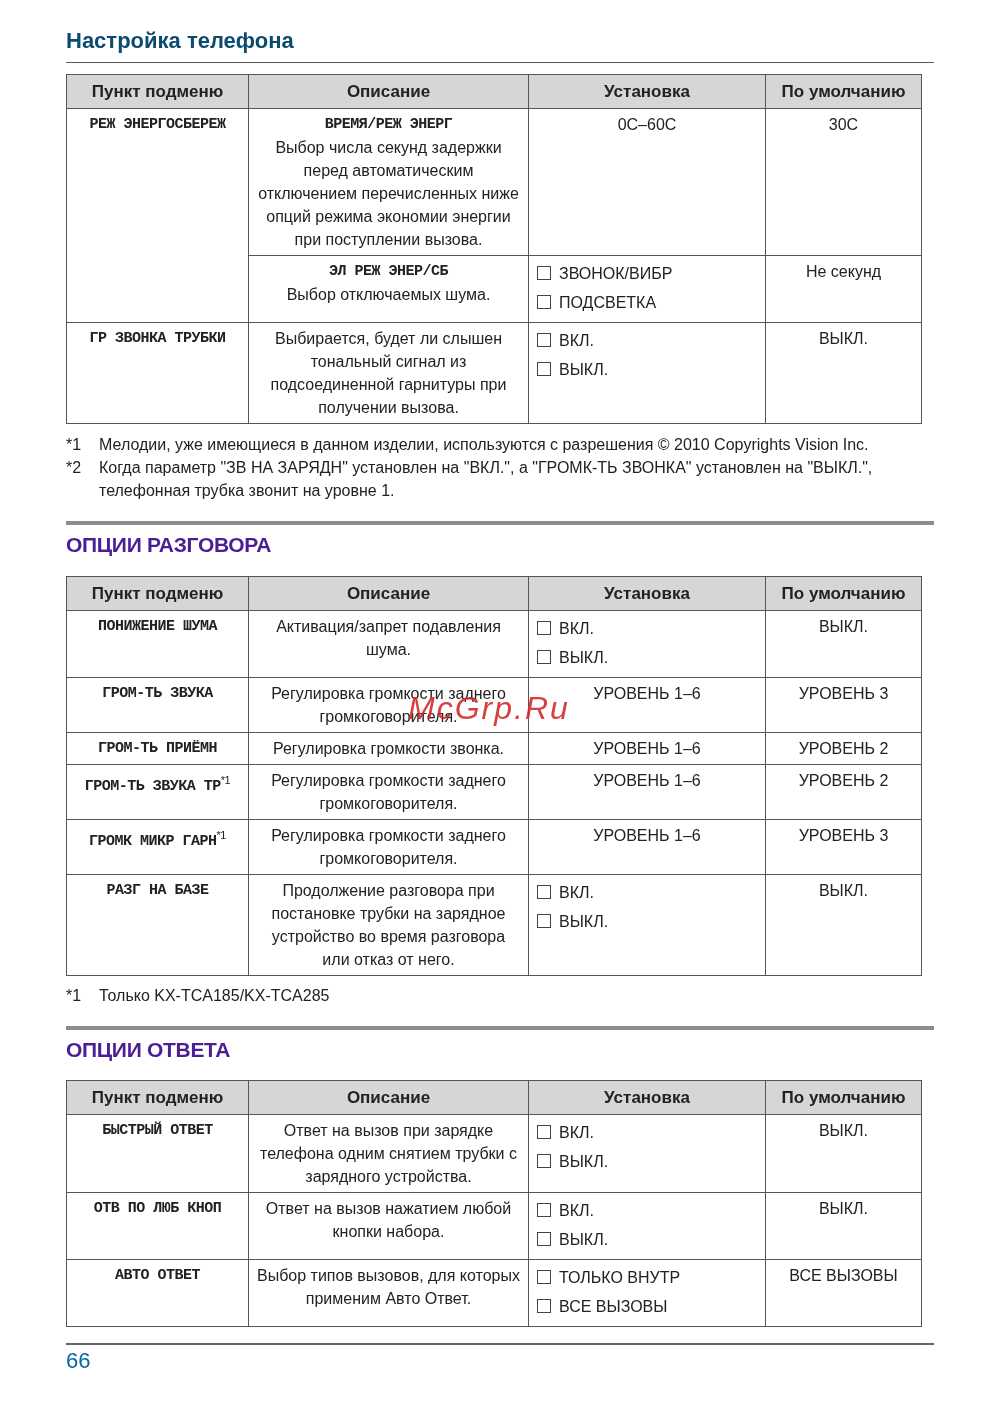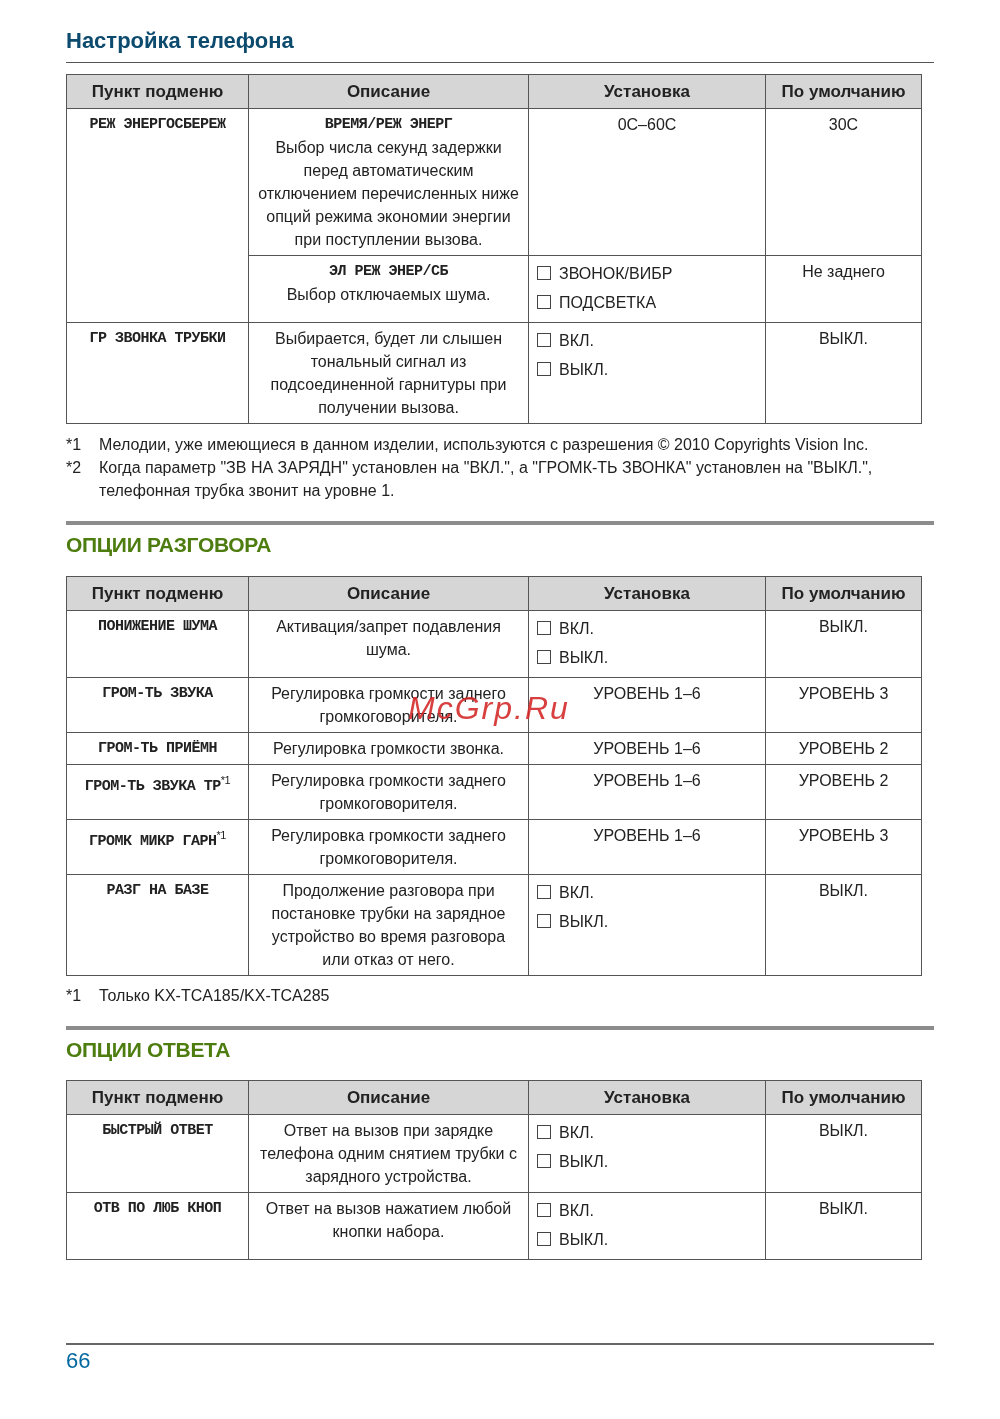--- a/index.html
+++ b/index.html
@@ -11,21 +11,21 @@
     position: absolute; left: 66px; top: 28px;
     font-size: 22px; font-weight: bold; color: #0c4a6e;
   }
   .title-rule {
     position: absolute; left: 66px; top: 62px; width: 868px; height: 1px; background: #555;
   }
   .section-rule {
     position: absolute; left: 66px; width: 868px; height: 4px; background: #8c8c8c;
   }
   .section-title {
-    position: absolute; left: 66px; font-size: 21px; font-weight: bold; color: #4d7c0f;
+    position: absolute; left: 66px; font-size: 21px; font-weight: bold; color: #4c1d95;
     letter-spacing: -0.3px;
   }
   table.settings {
     position: absolute; left: 66px; width: 855px;
     border-collapse: collapse; table-layout: fixed;
     font-size: 16px; line-height: 23px;
   }
   table.settings th, table.settings td {
     border: 1.5px solid #555; vertical-align: top; padding: 4px 8px 4px 8px;
     text-align: center;
@@ -105,21 +105,21 @@
       <td>
         <div class="opt">
             <span class="box"></span>
             <span>ЗВОНОК/ВИБР</span>
           </div>
         <div class="opt">
             <span class="box"></span>
             <span>ПОДСВЕТКА</span>
           </div>
       </td>
-      <td class="default">Не заднего</td>
+      <td class="default">Не секунд</td>
     </tr>
     <tr style="height:100px;">
       <td class="mono">ГР ЗВОНКА ТРУБКИ</td>
       <td>Выбирается, будет ли слышен тональный сигнал из подсоединенной гарнитуры при получении вызова.</td>
       <td>
         <div class="opt">
             <span class="box"></span>
             <span>ВКЛ.</span>
           </div>
         <div class="opt">
@@ -268,19 +268,34 @@
             <span class="box"></span>
             <span>ВКЛ.</span>
           </div>
         <div class="opt">
             <span class="box"></span>
             <span>ВЫКЛ.</span>
           </div>
       </td>
       <td class="default">ВЫКЛ.</td>
     </tr>
+    <tr style="height:64px;">
+      <td class="mono">АВТО ОТВЕТ</td>
+      <td>Выбор типов вызовов, для которых применим Авто Ответ.</td>
+      <td>
+        <div class="opt">
+            <span class="box"></span>
+            <span>ТОЛЬКО ВНУТР</span>
+          </div>
+        <div class="opt">
+            <span class="box"></span>
+            <span>ВСЕ ВЫЗОВЫ</span>
+          </div>
+      </td>
+      <td class="default">ВСЕ ВЫЗОВЫ</td>
+    </tr>
   </tbody>
 </table>
 
 <div class="page-number-rule"></div>
 <div class="page-number">66</div>
 
 <div class="watermark">McGrp.Ru</div>
 
 </body></html>

